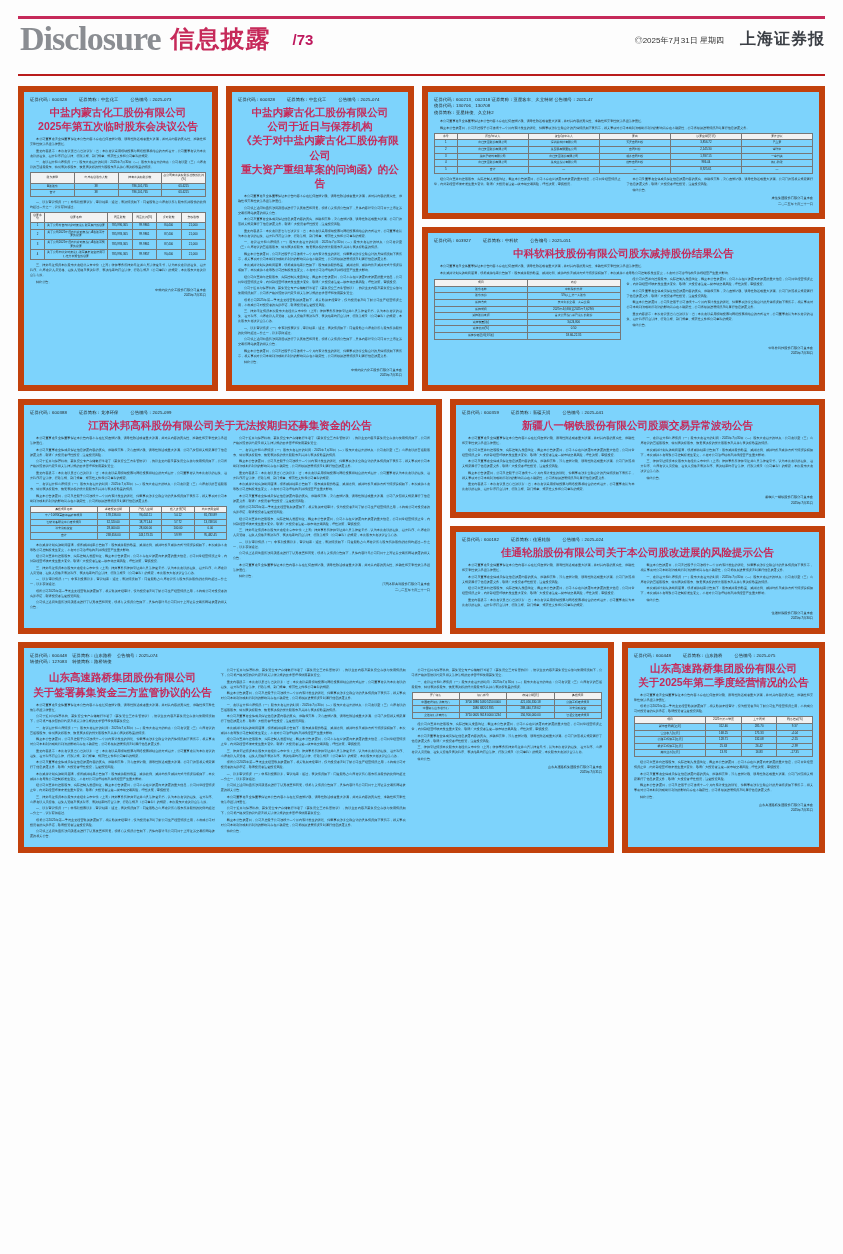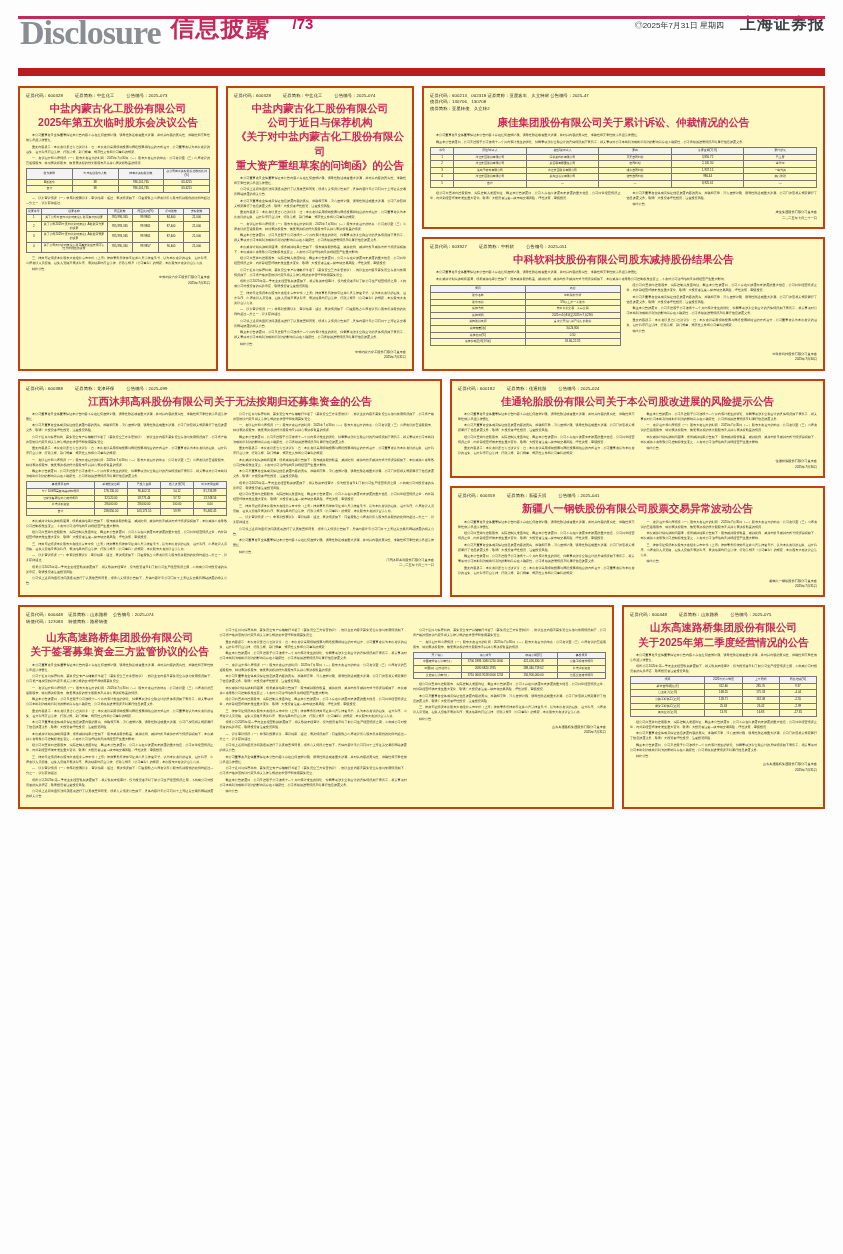--- a/index.html
+++ b/index.html
@@ -17,23 +17,23 @@
     width: 843px;
     height: 1254px;
     background: #fdfdfd;
     padding: 16px 18px 10px 18px;
   }
 
   
   .masthead {
     position: relative;
     height: 60px;
-    border-bottom: 8px solid #b91c1c;
+    border-bottom: 2px solid #b91c1c;
     display: flex;
-    align-items: flex-start;
+    align-items: center;
     padding-bottom: 12px;
   }
   .masthead-rule-top {
     position: absolute;
     top: 0; left: 0; right: 0;
     height: 3px;
     background: #c62a5a;
   }
   .disclosure-word {
     font-family: "Liberation Serif", serif;
@@ -83,23 +83,23 @@
   .grid {
     margin-top: 10px;
     display: flex;
     flex-direction: column;
     gap: 8px;
   }
   .row { display: flex; gap: 8px; align-items: stretch; }
   .col { display: flex; flex-direction: column; gap: 8px; }
 
   .ann {
-    border: 2px solid #c2410c;
+    border: 6px solid #c2410c;
     padding: 5px 6px 6px 6px;
-    background: #fef9c3;
+    background: #7dd3fc;
     overflow: hidden;
     position: relative;
   }
   .ann-meta {
     font-size: 4.3px;
     color: #222;
     letter-spacing: 0.1px;
     display: flex;
     gap: 12px;
     margin-bottom: 3px;
@@ -309,23 +309,20 @@
         </div>
       </div>
 
       <div class="col" style="flex:1;">
 
         <div class="ann">
           <div class="ann-meta stacked">
             <div>证券代码：600213、002318 证券简称：亚星客车、久立特材 公告编号：2025-47</div>
             <div>债券代码：130706、130708</div>
             <div>债券简称：亚星转债、久立转2</div>
-          </div>
-          <div class="ann-title t-md">
-            <div>康佳集团股份有限公司关于累计诉讼、仲裁情况的公告</div>
           </div>
           <div class="body-text">
             <p>本公司董事会及全体董事保证本公告内容不存在任何虚假记载、误导性陈述或者重大遗漏，并对其内容的真实性、准确性和完整性依法承担法律责任。</p>
             <p>截至本公告披露日，公司及控股子公司连续十二个月内累计发生的诉讼、仲裁事项涉案金额合计的具体情况如下表所示，相关事项对公司本期利润或期后利润的影响尚存在不确定性，公司将根据进展情况及时履行信息披露义务。</p>
           </div>
           <table class="mini-table">
             <tbody>
                 <tr>
               <th style="width:6%">序号</th>
               <th>原告/申请人</th>
@@ -545,45 +542,20 @@
             </div>
             <div class="sig">
               <div>江西沐邦高科股份有限公司董事会</div>
               <div>二〇二五年七月三十一日</div>
             </div>
           </div>
         </div>
       </div>
 
       <div class="col" style="flex:1;">
-        <div class="ann" style="flex:1;">
-          <div class="ann-meta">
-            <span>证券代码：600182</span>
-            <span>证券简称：佳通轮胎</span>
-            <span>公告编号：2025-024</span>
-          </div>
-          <div class="ann-title t-md">
-            <div>佳通轮胎股份有限公司关于本公司股改进展的风险提示公告</div>
-          </div>
-          <div class="body-text cols2">
-            <p>本公司董事会及全体董事保证本公告内容不存在任何虚假记载、误导性陈述或者重大遗漏，并对其内容的真实性、准确性和完整性依法承担法律责任。</p>
-            <p>本公司及董事会全体成员保证信息披露内容的真实、准确和完整，没有虚假记载、误导性陈述或重大遗漏。公司已按照相关规定履行了信息披露义务，敬请广大投资者理性投资，注意投资风险。</p>
-            <p>经公司自查并向控股股东、实际控制人发函询证，截至本公告披露日，公司不存在应披露而未披露的重大信息，公司日常经营情况正常，内外部经营环境未发生重大变化。敬请广大投资者注意二级市场交易风险，理性决策，审慎投资。</p>
-            <p>重要内容提示：本次会议是否有否决议案：否；本次会议采用现场投票与网络投票相结合的方式召开，公司董事会认为本次会议的召集、召开程序符合法律、行政法规、部门规章、规范性文件和公司章程的规定。</p>
-            <p>截至本公告披露日，公司及控股子公司连续十二个月内累计发生的诉讼、仲裁事项涉案金额合计的具体情况如下表所示，相关事项对公司本期利润或期后利润的影响尚存在不确定性，公司将根据进展情况及时履行信息披露义务。</p>
-            <p>一、会议召开和出席情况（一）股东大会召开的时间：2025年7月30日（二）股东大会召开的地点：公司会议室（三）出席会议的普通股股东、特别表决权股东、恢复表决权的优先股股东及其持有表决权数量的情况。</p>
-            <p>本次减持计划实施期间届满，现将减持结果公告如下：股东减持股份数量、减持比例、减持均价及减持方式等情况说明如下，本次减持不会导致公司控制权发生变更，不会对公司治理结构及持续经营产生重大影响。</p>
-            <p>特此公告。</p>
-          </div>
-          <div class="sig">
-            <div>佳通轮胎股份有限公司董事会</div>
-            <div>2025年7月30日</div>
-          </div>
-        </div>
-
         <div class="ann">
           <div class="ann-meta">
             <span>证券代码：600359</span>
             <span>证券简称：新疆天润</span>
             <span>公告编号：2025-041</span>
           </div>
           <div class="ann-title t-md">
             <div>新疆八一钢铁股份有限公司股票交易异常波动公告</div>
           </div>
           <div class="body-text cols2">
@@ -593,20 +565,45 @@
             <p>截至本公告披露日，公司及控股子公司连续十二个月内累计发生的诉讼、仲裁事项涉案金额合计的具体情况如下表所示，相关事项对公司本期利润或期后利润的影响尚存在不确定性，公司将根据进展情况及时履行信息披露义务。</p>
             <p>重要内容提示：本次会议是否有否决议案：否；本次会议采用现场投票与网络投票相结合的方式召开，公司董事会认为本次会议的召集、召开程序符合法律、行政法规、部门规章、规范性文件和公司章程的规定。</p>
             <p>一、会议召开和出席情况（一）股东大会召开的时间：2025年7月30日（二）股东大会召开的地点：公司会议室（三）出席会议的普通股股东、特别表决权股东、恢复表决权的优先股股东及其持有表决权数量的情况。</p>
             <p>本次减持计划实施期间届满，现将减持结果公告如下：股东减持股份数量、减持比例、减持均价及减持方式等情况说明如下，本次减持不会导致公司控制权发生变更，不会对公司治理结构及持续经营产生重大影响。</p>
             <p>三、律师见证情况本次股东大会经北京市中伦（上海）律师事务所律师见证并出具法律意见书，认为本次会议的召集、召开程序、出席会议人员资格、召集人资格及表决程序、表决结果均符合法律、行政法规及《公司章程》的规定，本次股东大会决议合法有效。</p>
             <p>特此公告。</p>
           </div>
           <div class="sig">
             <div>新疆八一钢铁股份有限公司董事会</div>
             <div>2025年7月31日</div>
+          </div>
+        </div>
+
+        <div class="ann" style="flex:1;">
+          <div class="ann-meta">
+            <span>证券代码：600182</span>
+            <span>证券简称：佳通轮胎</span>
+            <span>公告编号：2025-024</span>
+          </div>
+          <div class="ann-title t-md">
+            <div>佳通轮胎股份有限公司关于本公司股改进展的风险提示公告</div>
+          </div>
+          <div class="body-text cols2">
+            <p>本公司董事会及全体董事保证本公告内容不存在任何虚假记载、误导性陈述或者重大遗漏，并对其内容的真实性、准确性和完整性依法承担法律责任。</p>
+            <p>本公司及董事会全体成员保证信息披露内容的真实、准确和完整，没有虚假记载、误导性陈述或重大遗漏。公司已按照相关规定履行了信息披露义务，敬请广大投资者理性投资，注意投资风险。</p>
+            <p>经公司自查并向控股股东、实际控制人发函询证，截至本公告披露日，公司不存在应披露而未披露的重大信息，公司日常经营情况正常，内外部经营环境未发生重大变化。敬请广大投资者注意二级市场交易风险，理性决策，审慎投资。</p>
+            <p>重要内容提示：本次会议是否有否决议案：否；本次会议采用现场投票与网络投票相结合的方式召开，公司董事会认为本次会议的召集、召开程序符合法律、行政法规、部门规章、规范性文件和公司章程的规定。</p>
+            <p>截至本公告披露日，公司及控股子公司连续十二个月内累计发生的诉讼、仲裁事项涉案金额合计的具体情况如下表所示，相关事项对公司本期利润或期后利润的影响尚存在不确定性，公司将根据进展情况及时履行信息披露义务。</p>
+            <p>一、会议召开和出席情况（一）股东大会召开的时间：2025年7月30日（二）股东大会召开的地点：公司会议室（三）出席会议的普通股股东、特别表决权股东、恢复表决权的优先股股东及其持有表决权数量的情况。</p>
+            <p>本次减持计划实施期间届满，现将减持结果公告如下：股东减持股份数量、减持比例、减持均价及减持方式等情况说明如下，本次减持不会导致公司控制权发生变更，不会对公司治理结构及持续经营产生重大影响。</p>
+            <p>特此公告。</p>
+          </div>
+          <div class="sig">
+            <div>佳通轮胎股份有限公司董事会</div>
+            <div>2025年7月30日</div>
           </div>
         </div>
       </div>
     </div>
 
     <div class="row" style="flex:1;justify-content:space-between;">
       <div class="ann" style="width:596px;">
         <div class="ann-meta stacked">
           <div>
             <span>证券代码：600448</span>

